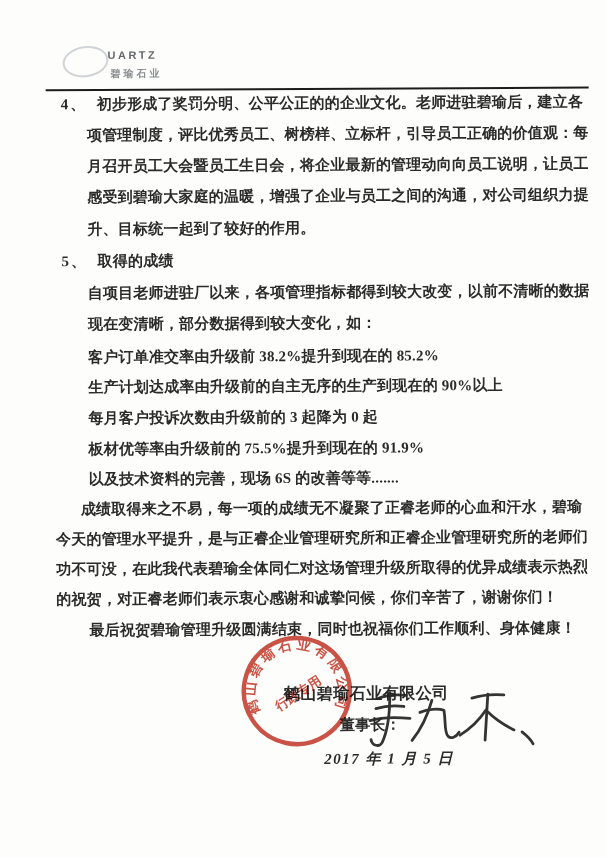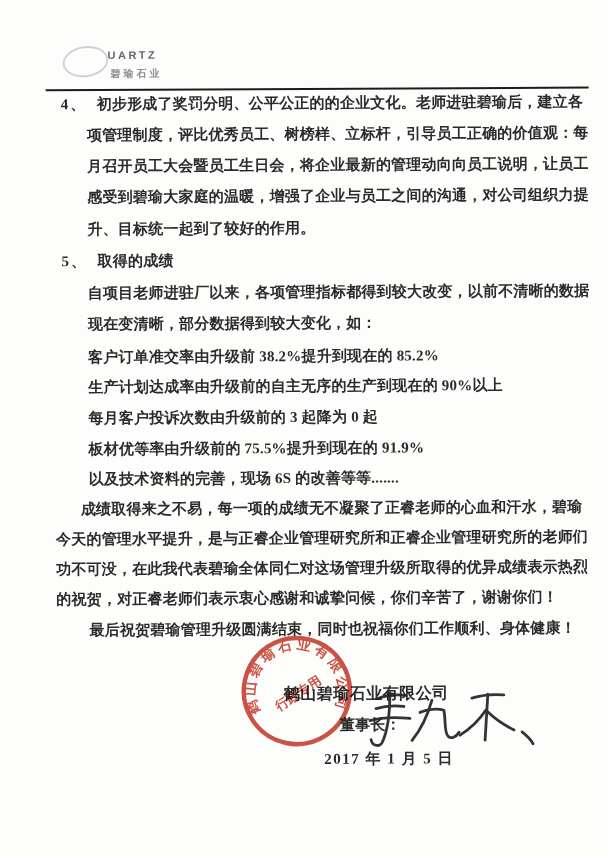--- a/index.html
+++ b/index.html
@@ -89,21 +89,21 @@
     <div class="ln" style="left:88px;top:470px;">以及技术资料的完善，现场 6S 的改善等等.......</div>
 
     <div class="ln" style="left:80px;top:500px;">成绩取得来之不易，每一项的成绩无不凝聚了正睿老师的心血和汗水，碧瑜</div>
     <div class="ln" style="left:55px;top:530px;">今天的管理水平提升，是与正睿企业管理研究所和正睿企业管理研究所的老师们</div>
     <div class="ln" style="left:55px;top:560px;">功不可没，在此我代表碧瑜全体同仁对这场管理升级所取得的优异成绩表示热烈</div>
     <div class="ln" style="left:55px;top:590px;">的祝贺，对正睿老师们表示衷心感谢和诚挚问候，你们辛苦了，谢谢你们！</div>
     <div class="ln" style="left:88px;top:621px;">最后祝贺碧瑜管理升级圆满结束，同时也祝福你们工作顺利、身体健康！</div>
 
     <div class="ln company" style="left:282px;top:685px;">鹤山碧瑜石业有限公司</div>
     <div class="ln" style="left:338px;top:717px;">董事长：</div>
-    <div class="ln date" style="left:322px;top:751px;">2017 年 1 月 5 日</div>
+    <div class="ln date" style="left:322px;top:751px;font-style:italic;">2017 年 1 月 5 日</div>
 
     <svg class="seal" width="118" height="118" viewBox="0 0 118 118">
       <g transform="rotate(-33 59 59)">
         <circle cx="59" cy="59" r="53" fill="none" stroke="#c23b2c" stroke-width="4.5"></circle>
         <defs>
           <path id="rimPath" d="M59,59 m-42,0 a42,42 0 1,1 84,0 a42,42 0 1,1 -84,0"></path>
         </defs>
         <text font-size="14" font-weight="bold" fill="#c23b2c" letter-spacing="3.5" font-family="Liberation Serif, serif">
           <textPath href="#rimPath" startOffset="2">鹤山碧瑜石业有限公司</textPath>
         </text>

